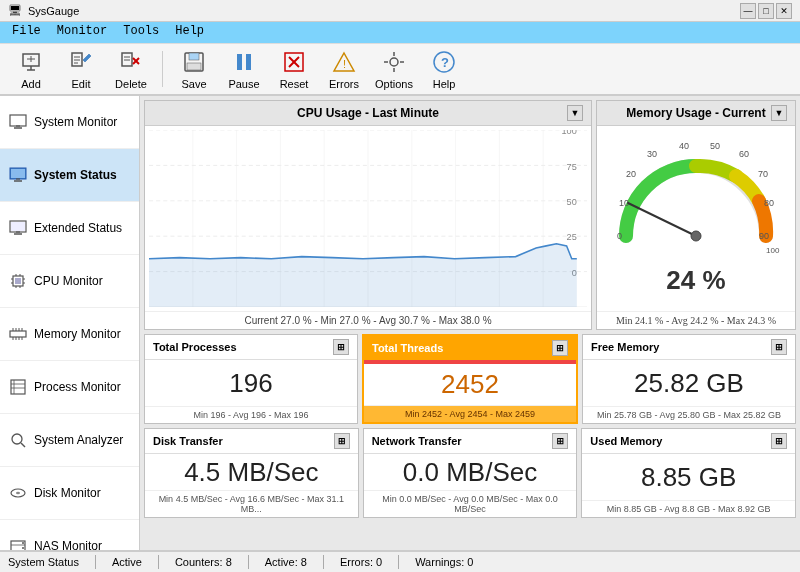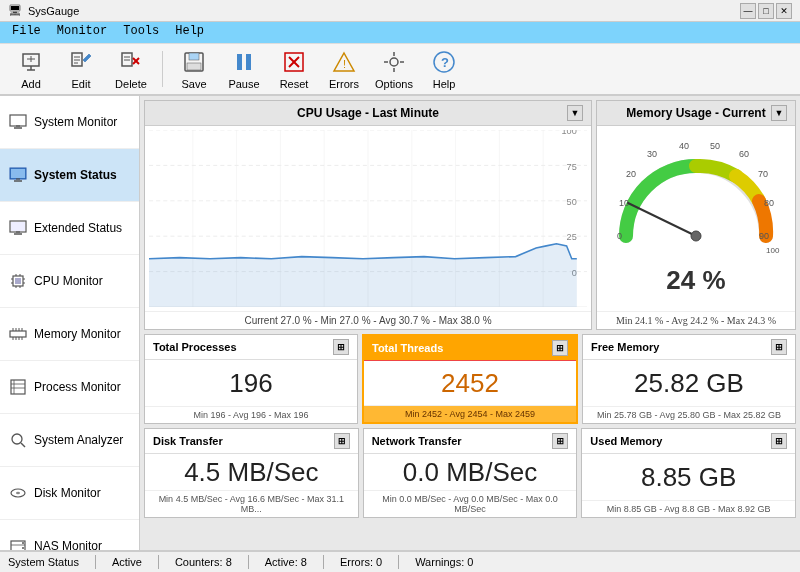--- a/index.html
+++ b/index.html
@@ -46,21 +46,21 @@
 
     
     .memory-panel { width: 200px; background: #fff; border: 1px solid #c0c0c0; display: flex; flex-direction: column; }
     .gauge-area { flex: 1; display: flex; flex-direction: column; align-items: center; justify-content: center; padding: 8px; }
     .gauge-footer { padding: 3px 8px; font-size: 10px; color: #444; text-align: center; border-top: 1px solid #eee; font-family: Liberation Serif, serif; }
 
     
     .stats-row { display: flex; gap: 4px; height: 90px; }
     .stat-panel { flex: 1; background: #fff; border: 1px solid #c0c0c0; display: flex; flex-direction: column; }
     .stat-title { padding: 4px 8px; font-size: 11px; font-weight: 600; text-align: center; border-bottom: 1px solid #ddd; display: flex; align-items: center; justify-content: space-between; }
-    .stat-title.orange-bg { background: #ffa500; border-bottom: 1px solid #ef4444; }
+    .stat-title.orange-bg { background: #ffa500; border-bottom: 4px solid #ef4444; }
     .stat-value { flex: 1; display: flex; align-items: center; justify-content: center; font-size: 26px; font-weight: 300; color: #222; }
     .stat-value.orange { color: #cc6600; }
     .stat-footer { padding: 3px 6px; font-size: 9px; color: #555; text-align: center; border-top: 1px solid #eee; }
     .stat-footer.orange-footer { color: #663300; background: #ffb833; }
 
     
     .stats-row2 { display: flex; gap: 4px; height: 90px; }
 
     
     .status-bar { background: #f0f0f0; height: 22px; border-top: 2px solid #ccc; display: flex; align-items: center; padding: 0 8px; gap: 16px; font-size: 11px; }

